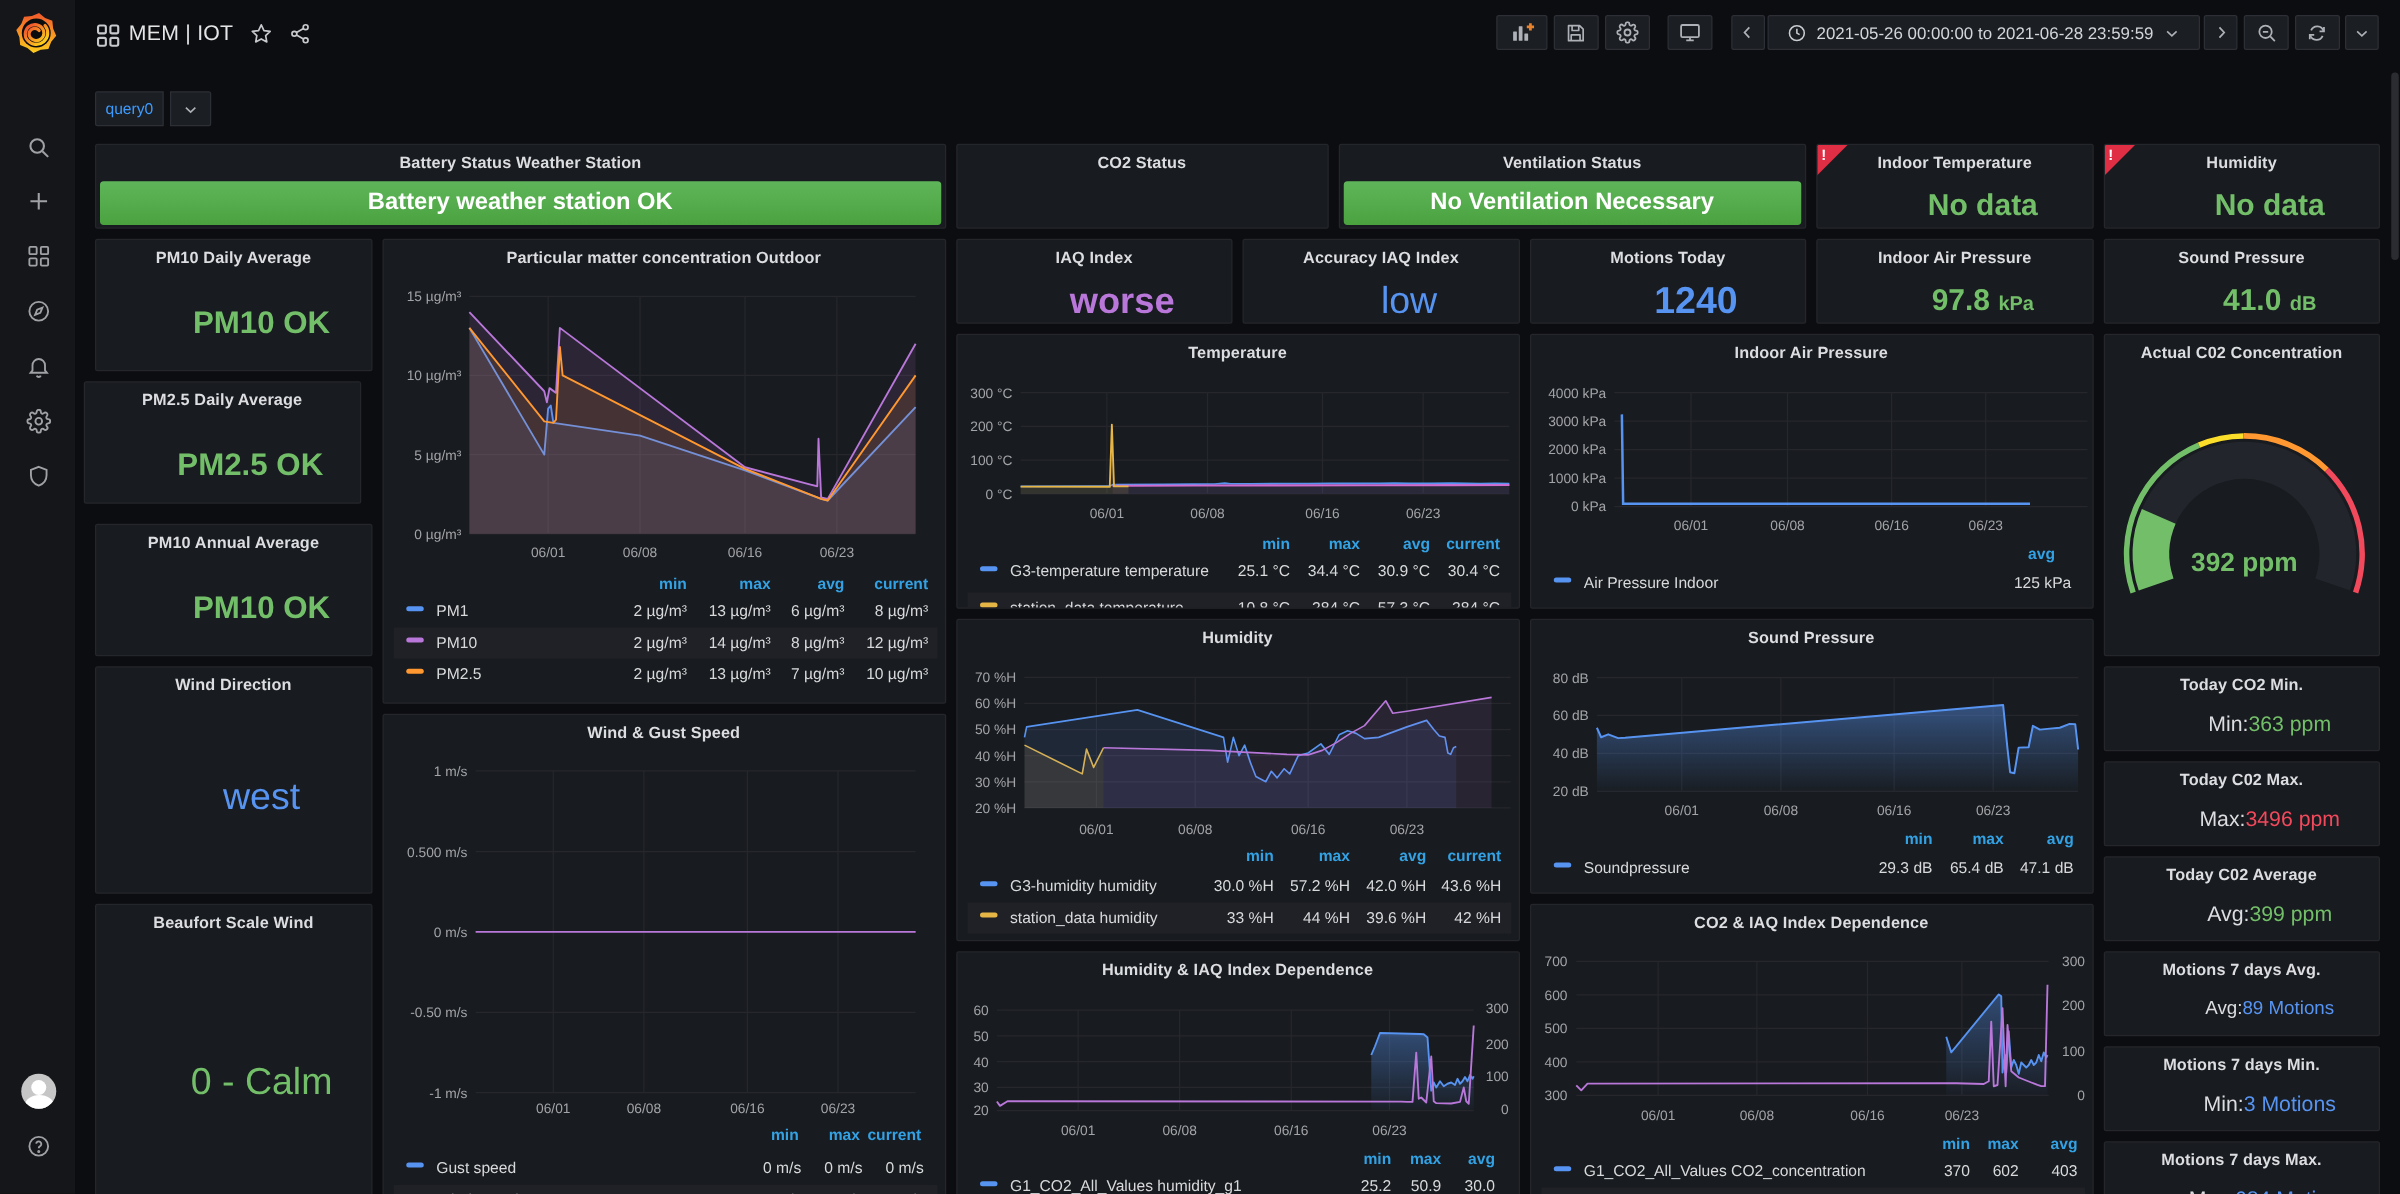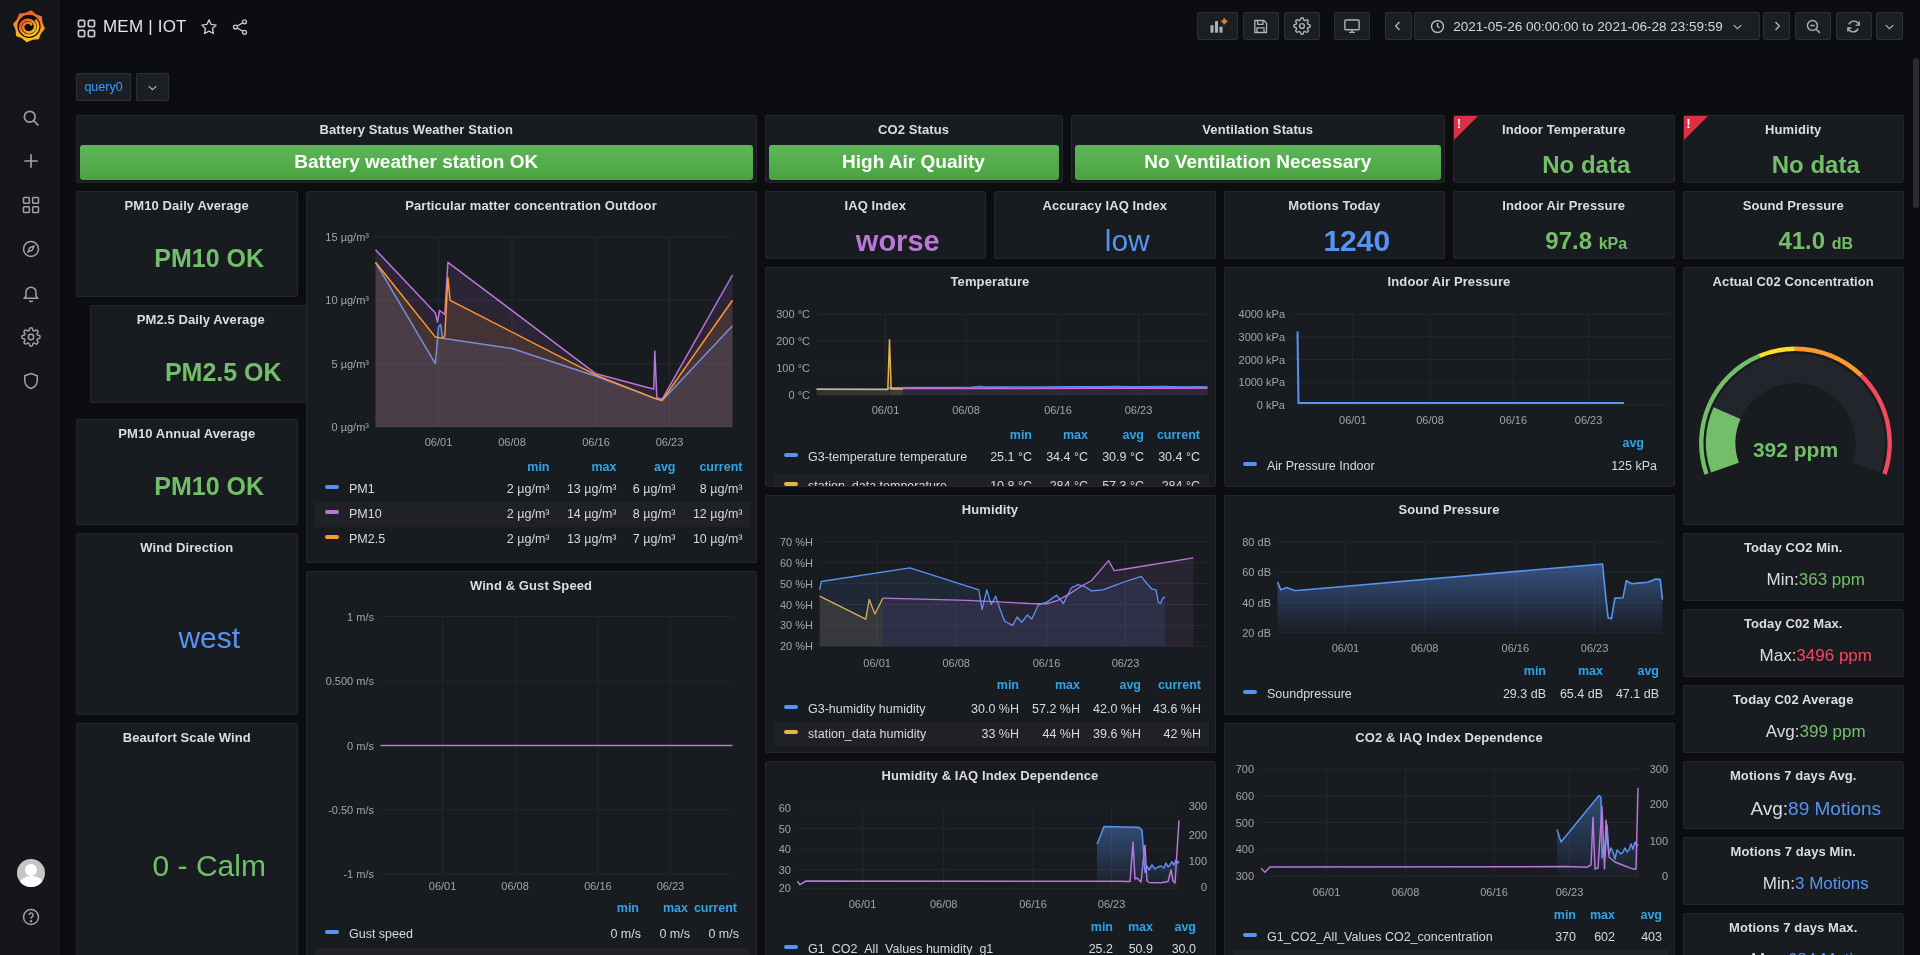--- a/index.html
+++ b/index.html
@@ -159,21 +159,20 @@
       <path d="M5 9.5 L12 16 L19 9.5"></path>
     </svg>
   </div>
 <div class="abs" style="left:1913px;top:58px;width:6px;height:150px;background:#2a2c31;border-radius:3px"></div>
 <div class="panel" style="left:76.0px;top:115px;width:680.5px;height:68px">
     <div class="ptitle">Battery Status Weather Station</div>
     <div class="btn-green">Battery weather station OK</div>
   </div>
 <div class="panel" style="left:764.5px;top:115px;width:298.0px;height:68px">
     <div class="ptitle">CO2 Status</div>
-    <div class="btn-green">High Air Quality</div>
   </div>
 <div class="panel" style="left:1070.5px;top:115px;width:374.5px;height:68px">
     <div class="ptitle">Ventilation Status</div>
     <div class="btn-green">No Ventilation Necessary</div>
   </div>
 <div class="panel" style="left:1453.0px;top:115px;width:221.5px;height:68px">
     <div class="corner">
       <span>!</span>
     </div>
     <div class="ptitle">Indoor Temperature</div>
@@ -183,21 +182,21 @@
     <div class="corner">
       <span>!</span>
     </div>
     <div class="ptitle">Humidity</div>
     <div class="statval" style="top:36.519999999999996px;font-size:24px;color:#73bf69;font-weight:700">No data</div>
   </div>
 <div class="panel" style="left:76.0px;top:191px;width:221.5px;height:106px">
     <div class="ptitle">PM10 Daily Average</div>
     <div class="statval" style="top:54.0px;font-size:25px;color:#73bf69;font-weight:700">PM10 OK</div>
   </div>
-<div class="panel" style="left:90px;top:305px;width:221.5px;height:98px">
+<div class="panel" style="left:67px;top:305px;width:221.5px;height:98px">
     <div class="ptitle">PM2.5 Daily Average</div>
     <div class="statval" style="top:54.0px;font-size:25px;color:#73bf69;font-weight:700">PM2.5 OK</div>
   </div>
 <div class="panel" style="left:76.0px;top:419px;width:221.5px;height:106px">
     <div class="ptitle">PM10 Annual Average</div>
     <div class="statval" style="top:54.0px;font-size:25px;color:#73bf69;font-weight:700">PM10 OK</div>
   </div>
 <div class="panel" style="left:76.0px;top:533px;width:221.5px;height:182px">
     <div class="ptitle">Wind Direction</div>
     <div class="statval" style="top:89.4px;font-size:30px;color:#5794f2;font-weight:500">west</div>
@@ -233,21 +232,21 @@
 <div class="panel" style="left:1682.5px;top:609px;width:221.5px;height:68px">
     <div class="ptitle">Today C02 Max.</div>
     <div class="statval" style="top:37.16px;font-size:17px;color:#fff;font-weight:500"><span style="color:#dcdde0">Max:</span><span style="color:#f2495c">3496 ppm</span></div>
   </div>
 <div class="panel" style="left:1682.5px;top:685px;width:221.5px;height:68px">
     <div class="ptitle">Today C02 Average</div>
     <div class="statval" style="top:37.16px;font-size:17px;color:#fff;font-weight:500"><span style="color:#dcdde0">Avg:</span><span style="color:#73bf69">399 ppm</span></div>
   </div>
 <div class="panel" style="left:1682.5px;top:761px;width:221.5px;height:68px">
     <div class="ptitle">Motions 7 days Avg.</div>
-    <div class="statval" style="top:37.16px;font-size:19px;color:#fff;font-weight:500"><span style="color:#dcdde0">Avg:</span><span style="color:#5794f2">89 Motions</span></div>
+    <div class="statval" style="top:37.16px;font-size:15px;color:#fff;font-weight:500"><span style="color:#dcdde0">Avg:</span><span style="color:#5794f2">89 Motions</span></div>
   </div>
 <div class="panel" style="left:1682.5px;top:837px;width:221.5px;height:68px">
     <div class="ptitle">Motions 7 days Min.</div>
     <div class="statval" style="top:37.16px;font-size:17px;color:#fff;font-weight:500"><span style="color:#dcdde0">Min:</span><span style="color:#5794f2">3 Motions</span></div>
   </div>
 <div class="panel" style="left:1682.5px;top:913px;width:221.5px;height:68px">
     <div class="ptitle">Motions 7 days Max.</div>
     <div class="statval" style="top:37.16px;font-size:17px;color:#fff;font-weight:500"><span style="color:#dcdde0">Max:</span><span style="color:#5794f2">684 Motions</span></div>
   </div>
 <div class="panel" style="left:1682.5px;top:267px;width:221.5px;height:258px">

